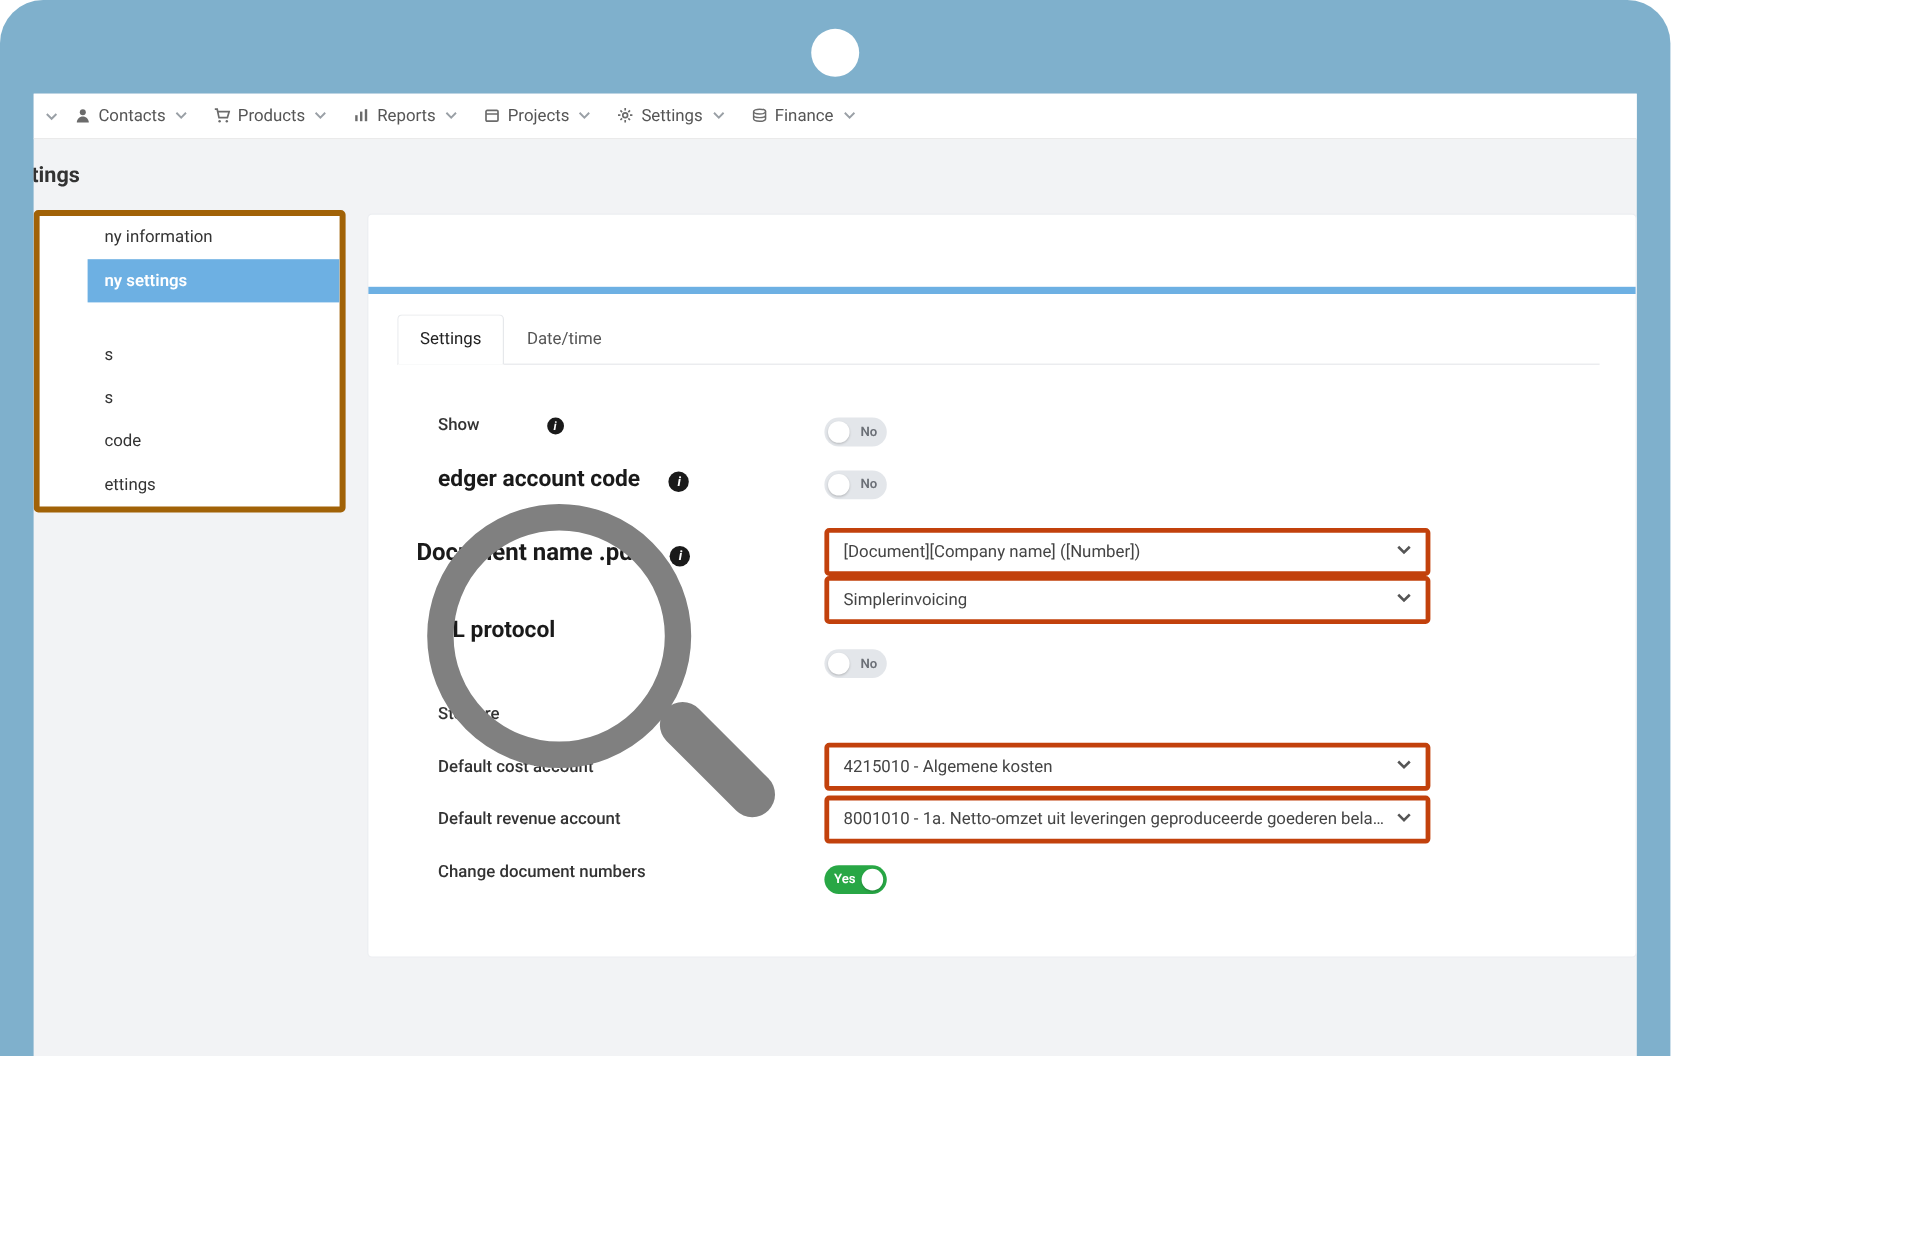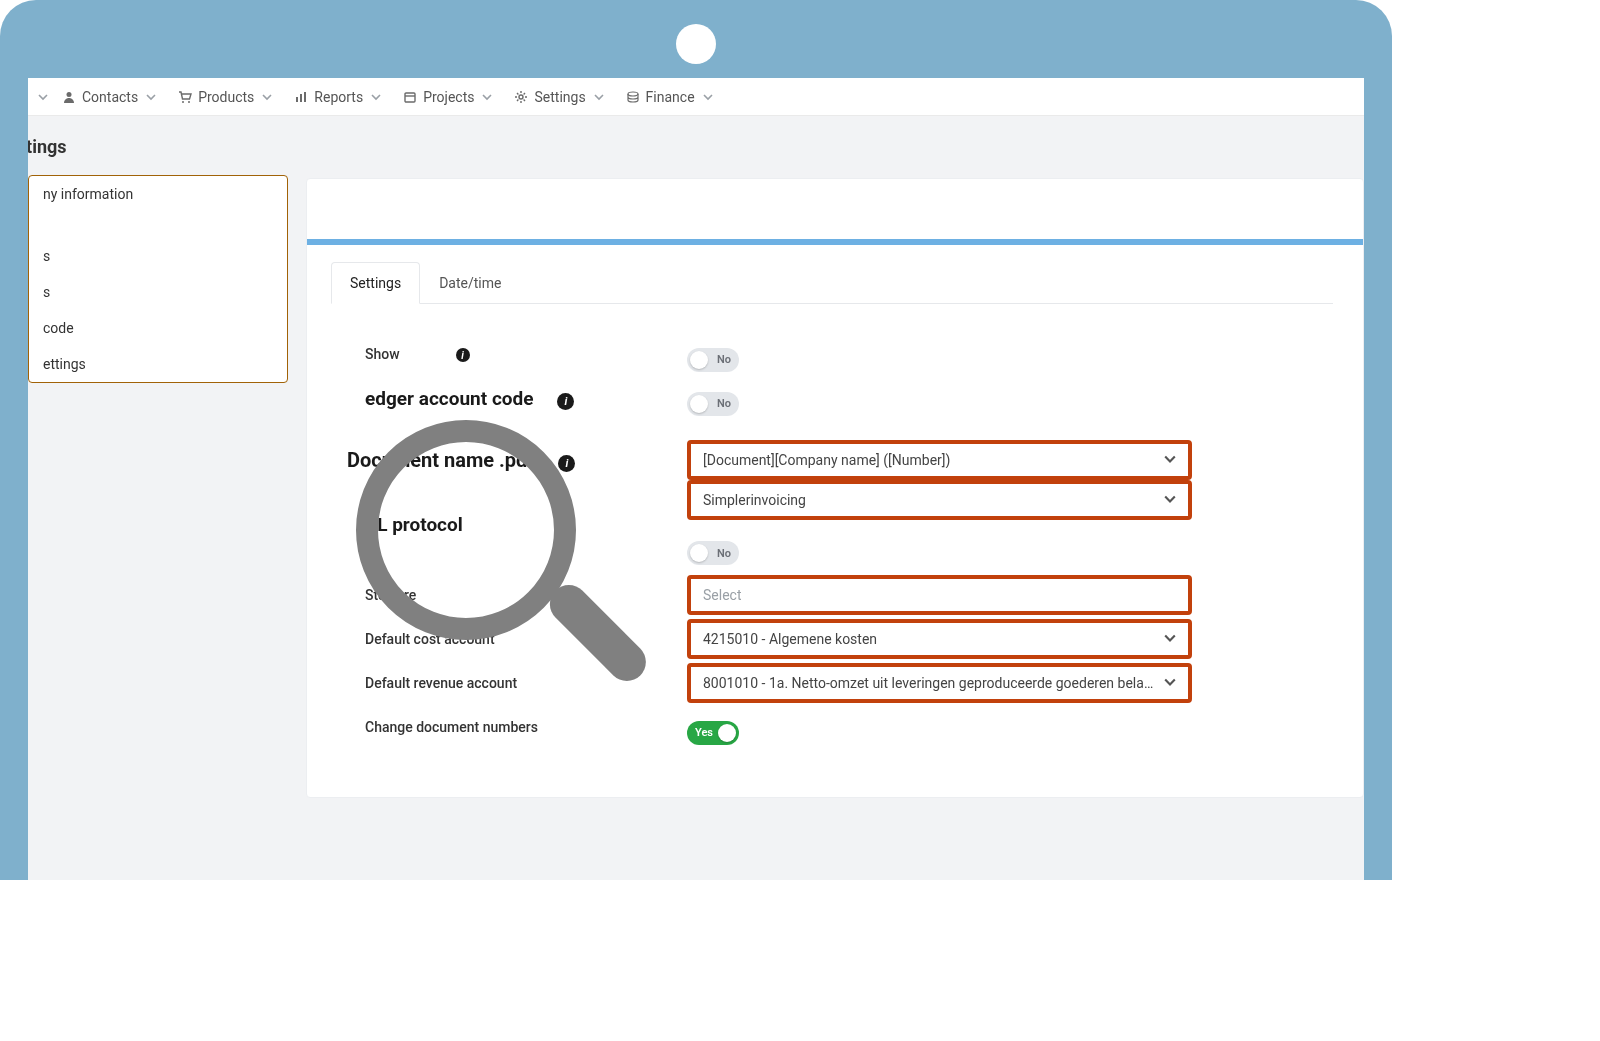--- a/index.html
+++ b/index.html
@@ -41,21 +41,20 @@
     display: flex;
     align-items: center;
     padding: 0 8px;
     gap: 4px;
     border-bottom: 1px solid #eaeaea;
     font-size: 14px;
     color: #555;
   }
   .nav-item {
     display: flex;
-    align-items: center;
     gap: 6px;
     padding: 4px 8px;
     cursor: pointer;
   }
   .nav-icon { width:14px; height:14px; display:inline-flex; align-items:center; justify-content:center; color:#6b6b6b; }
   .chev { width:14px; height:14px; display:inline-flex; align-items:center; justify-content:center; color:#9aa0a6; }
   .page-title {
     font-size: 18px;
     font-weight: 700;
     color: #333;
@@ -68,23 +67,24 @@
     padding: 0 0 0 0;
     height: calc(100% - 38px);
   }
   .left-col {
     width: 260px;
     flex-shrink: 0;
     padding-left: 0;
   }
   .side-card {
     background: #fff;
-    border: 1px solid #a16207;
+    border: 5px solid #a16207;
     border-radius: 4px;
     overflow: hidden;
+    padding-left: 40px;
   }
   .side-item {
     padding: 10px 14px;
     font-size: 14px;
     color: #333;
     cursor: pointer;
     white-space: nowrap;
     overflow: hidden;
   }
   .side-item.active {
@@ -343,20 +343,21 @@
             </svg>
           </span>
       </div>
     </div>
 
     <div class="content-wrap">
       <div class="left-col">
         <div class="page-title">ttings</div>
         <div class="side-card">
           <div class="side-item"><span>ny information</span></div>
+          <div class="side-item active"><span>ny settings</span></div>
           <div class="side-gap"></div>
           <div class="side-item"><span>s</span></div>
           <div class="side-item"><span>s</span></div>
           <div class="side-item"><span>code</span></div>
           <div class="side-item"><span>ettings</span></div>
         </div>
       </div>
 
       <div class="main-col">
         <div style="height:62px"></div>
@@ -432,25 +433,20 @@
                 </div>
               </div>
             </div>
 
             <div style="height:4px"></div>
 
             <div class="form-row">
               <div class="form-label">
                 <span>Stock re</span>
               </div>
-              <div class="form-control">
-                <div class="select-box placeholder">
-                  <span class="sel-text">Select</span>
-                </div>
-              </div>
             </div>
 
             <div class="form-row">
               <div class="form-label">
                 <span>Default cost account</span>
               </div>
               <div class="form-control">
                 <div class="select-box">
                   <span class="sel-text">4215010 - Algemene kosten</span>
                   <span class="select-chev"><svg width="12" height="12" viewBox="0 0 10 10">

